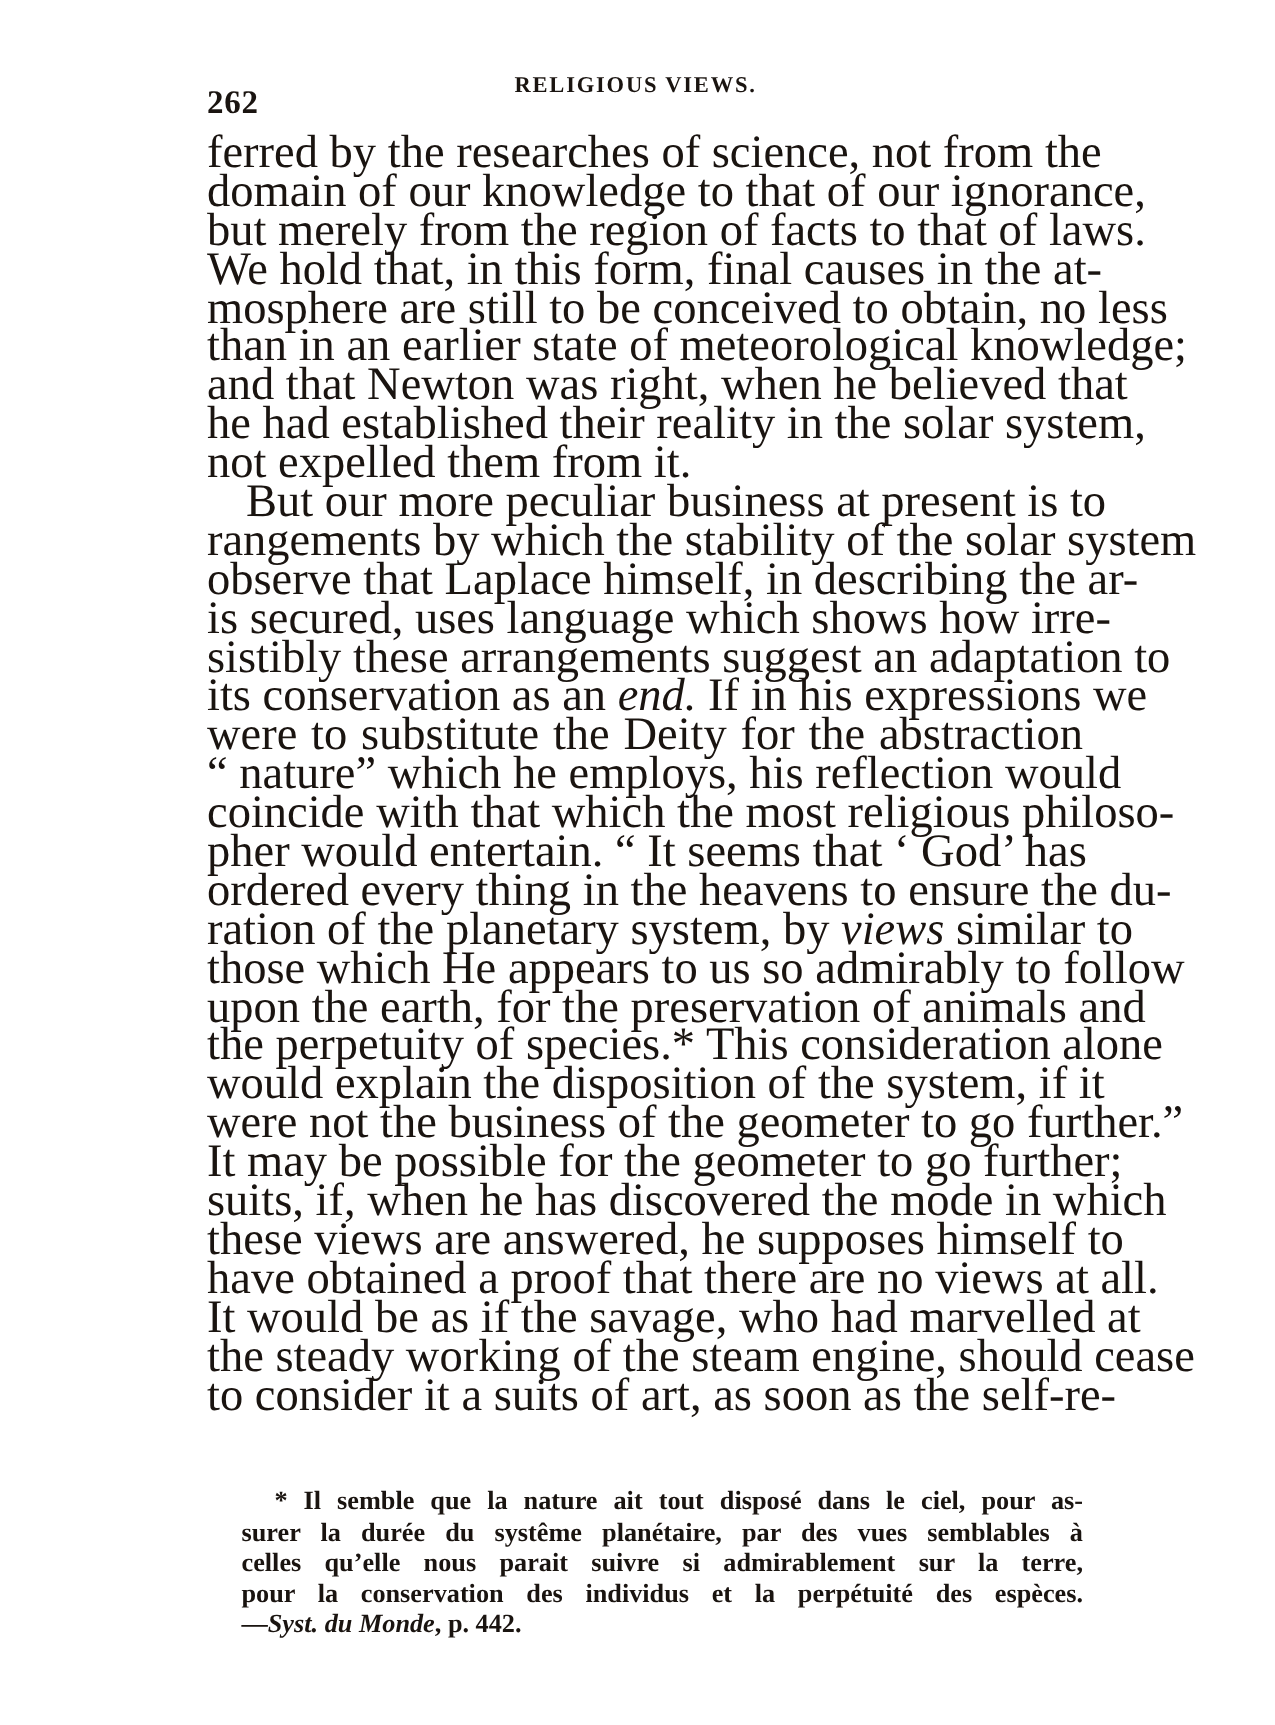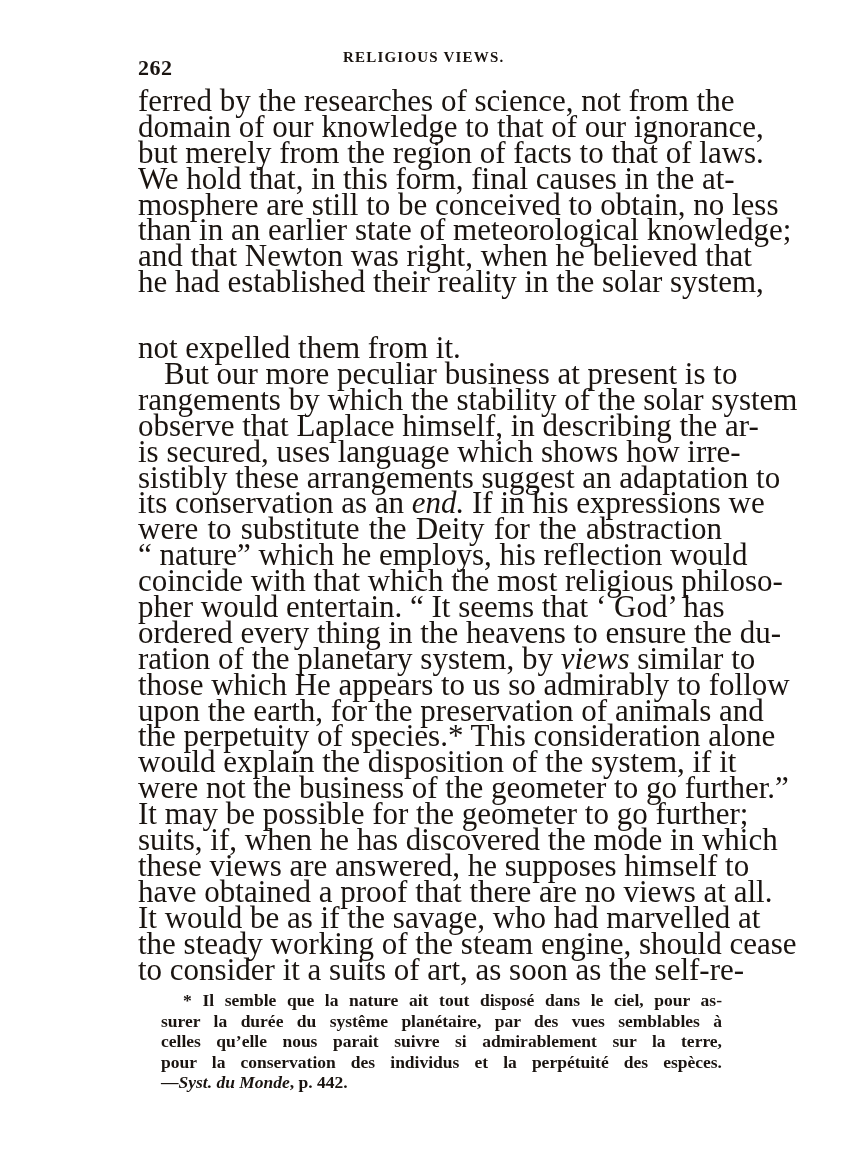--- a/index.html
+++ b/index.html
@@ -56,21 +56,20 @@
     height: 25.9px;
     line-height: 25.9px;
     font-size: 31px;
     text-align: justify;
     text-align-last: justify;
     white-space: nowrap;
     overflow: visible;
   }
   .line.last {
     text-align-last: left;
-    margin-top: 40px;
   }
   .line.indent {
     padding-left: 26px;
   }
   .line span.it { font-style: italic; }
   .footnotes {
     position: absolute;
     left: 138px;
     top: 990px;
     width: 584px;

